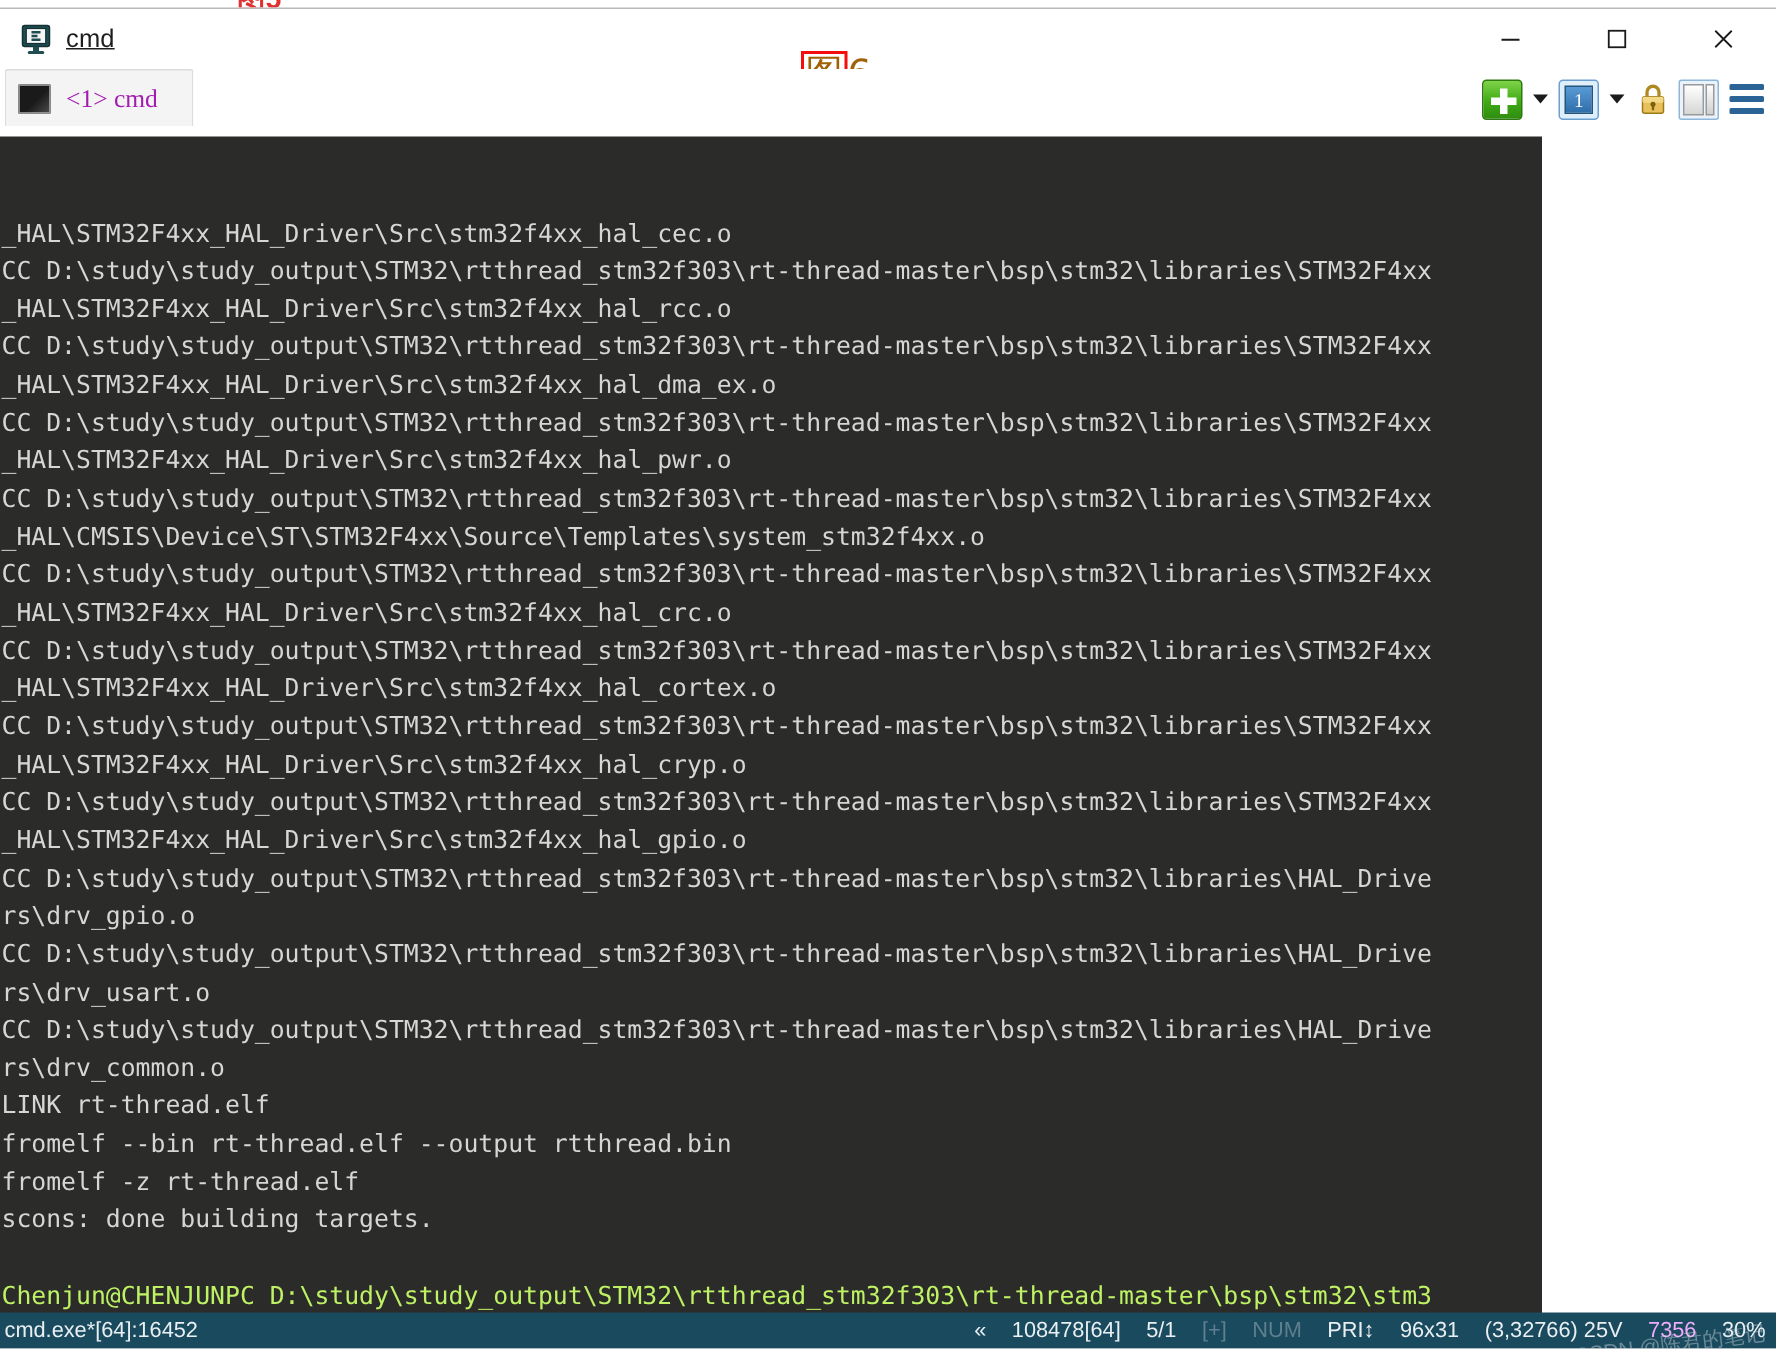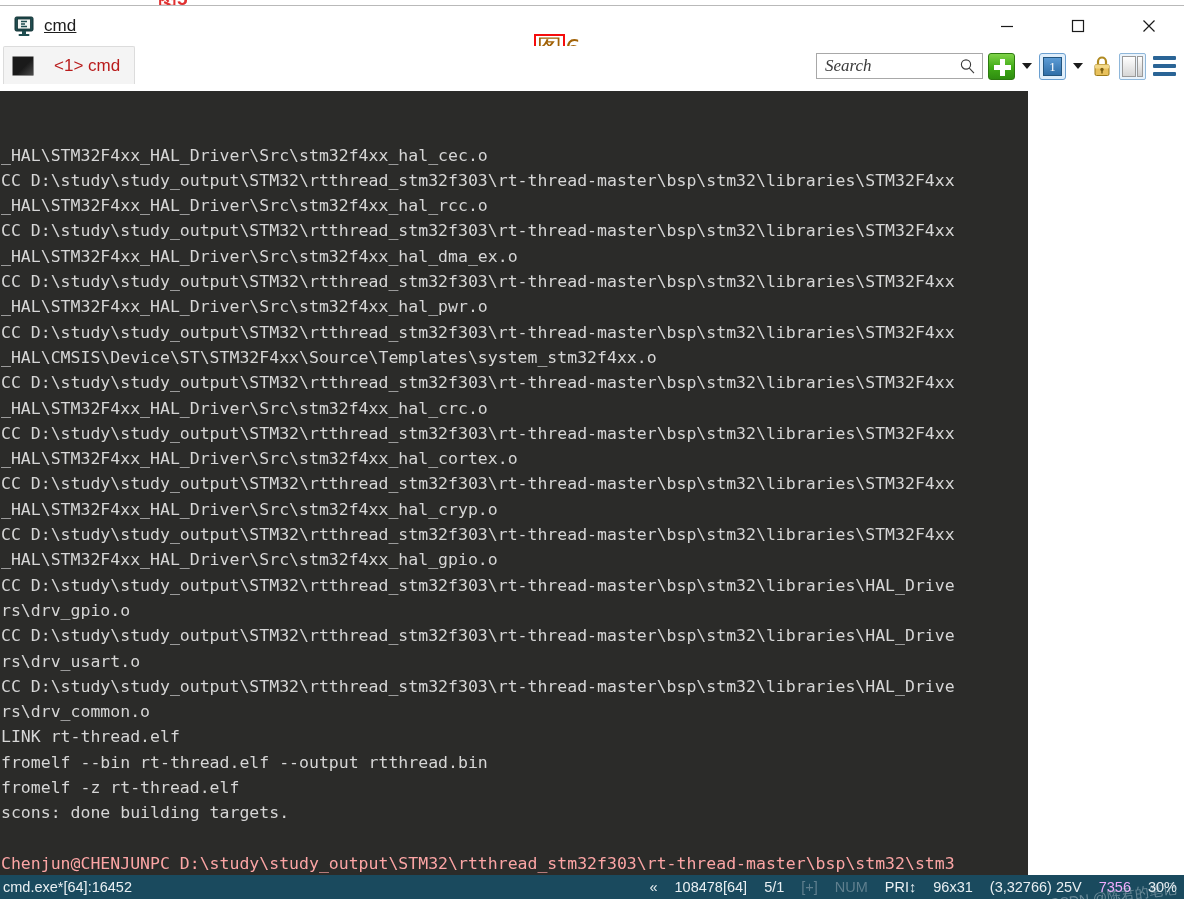--- a/index.html
+++ b/index.html
@@ -130,24 +130,24 @@
     box-sizing: border-box;
   }
   .tab-icon {
     width: 20px; height: 18px;
     background: linear-gradient(135deg,#1a1a1a 0%,#1a1a1a 55%,#4a4a4a 100%);
     border: 1px solid #8a8a8a;
     border-radius: 1px;
     flex: none;
   }
   .tab-label {
-    margin-left: 20px;
+    margin-left: 10px;
     font-size: 17px;
-    color: #b91c1c;
-    font-family: Liberation Sans, sans-serif;
+    color: #a21caf;
+    font-family: Liberation Serif, serif;
     white-space: nowrap;
   }
 
   
   .toolbar {
     position: absolute;
     right: 6px;
     top: 3px;
     height: 34px;
     display: flex;
@@ -280,21 +280,21 @@
     overflow: hidden;
     font-family: "DejaVu Sans Mono", monospace;
     font-size: 16.5px;
     line-height: 25.3px;
     color: #d6d6d6;
     padding: 1px 0 0 1px;
     box-sizing: border-box;
     white-space: pre;
   }
   .term-line { white-space: pre; }
-  .green { color: #fca5a5; }
+  .green { color: #bef264; }
 
   
   .statusbar {
     position: absolute;
     left: 0;
     bottom: 0;
     width: 1184px;
     height: 24px;
     background: #1a4a5e;
     color: #e9eff2;
@@ -375,29 +375,20 @@
 
     <div class="tabstrip">
 
       <div class="tab">
         <span class="tab-icon"></span>
         <span class="tab-label">&lt;1&gt; cmd</span>
       </div>
 
       <div class="toolbar">
 
-        <div class="search-box">
-          <input class="search-input" type="text" value="" placeholder="Search" style="">
-          <span class="search-icon">
-            <svg width="17" height="17" viewBox="0 0 17 17">
-              <circle cx="7" cy="6.5" r="4.6" stroke="#3a3a3a" stroke-width="1.1" fill="none"></circle>
-              <path d="M10.3 10.2L15 15.2" stroke="#3a3a3a" stroke-width="1.1" fill="none"></path>
-            </svg>
-          </span>
-        </div>
 
         <div class="tb-green"></div>
         <div class="caret"></div>
 
         <div class="tb-blue">
           <div class="tb-blue-inner">
             <span>1</span>
           </div>
         </div>
         <div class="caret"></div>

